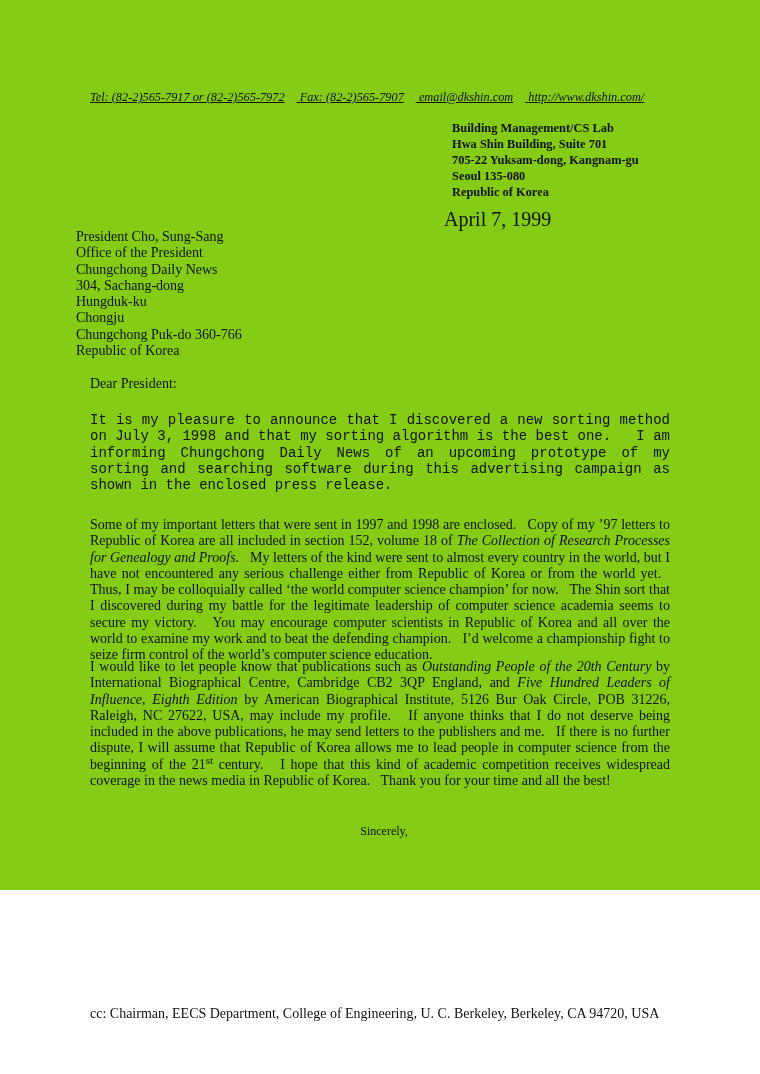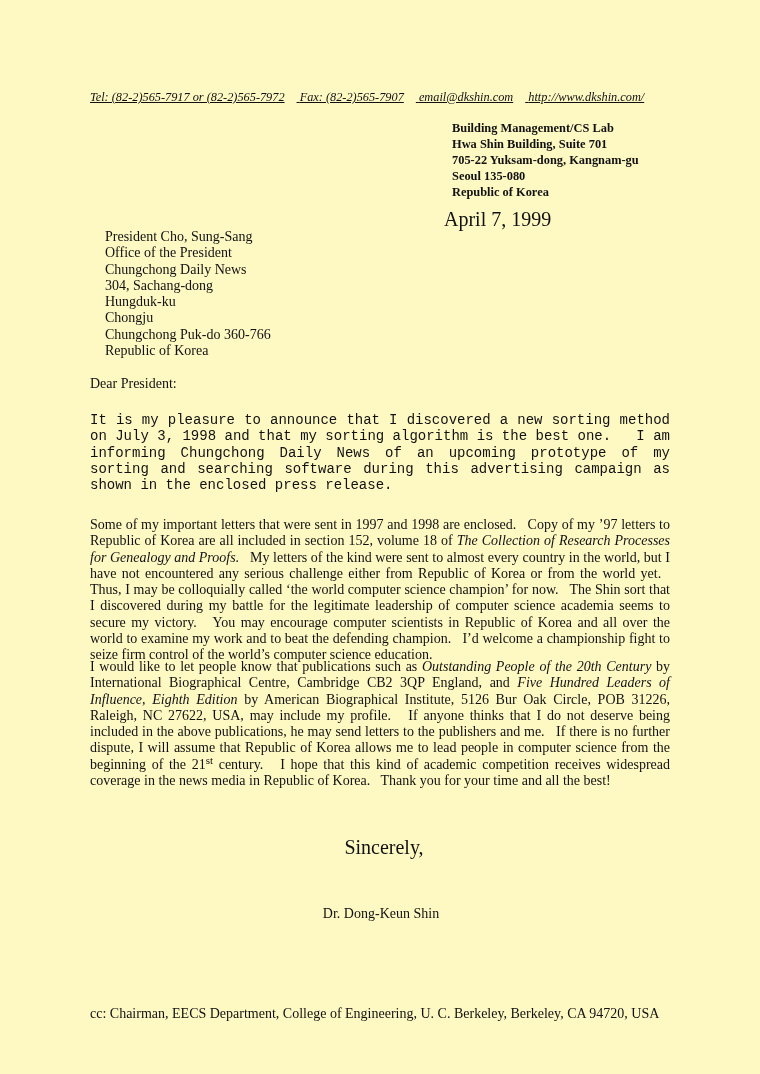--- a/index.html
+++ b/index.html
@@ -12,22 +12,22 @@
     height: 1074px;
     position: relative;
     overflow: hidden;
     font-family: "Liberation Serif", "DejaVu Serif", serif;
     color: #111111;
   }
   .page {
     position: absolute;
     left: 0; top: 0;
     width: 760px;
-    height: 1074px;
-    background: #fef9c3;
+    height: 890px;
+    background: #84cc16;
   }
   .contact-line {
     position: absolute;
     left: 90px;
     top: 90px;
     width: 572px;
     font-size: 12.3px;
     font-style: italic;
     text-decoration: underline;
     white-space: nowrap;
@@ -50,21 +50,21 @@
   .date {
     position: absolute;
     left: 444px;
     top: 211px;
     font-size: 20px;
     line-height: 16px;
   }
 
   .recipient {
     position: absolute;
-    left: 105px;
+    left: 76px;
     top: 229px;
     font-size: 14px;
     line-height: 16.3px;
   }
   .recipient div { white-space: nowrap; }
 
   .salutation {
     position: absolute;
     left: 90px;
     top: 376px;
@@ -86,23 +86,22 @@
   .p3 { top: 659px; }
   .para i { font-style: italic; }
   .para sup { font-size: 11px; line-height: 0; vertical-align: 5px; }
 
   .closing {
     position: absolute;
     left: 0;
     width: 760px;
     top: 823px;
     text-align: center;
-    font-size: 20px;
+    font-size: 12px;
     line-height: 16px;
-    margin-top: 16px;
   }
   .closing span { position: relative; left: 4px; }
   .signature {
     position: absolute;
     left: 0;
     width: 760px;
     top: 906px;
     text-align: center;
     font-size: 14px;
     line-height: 16px;
@@ -156,19 +155,16 @@
   <p class="para p1">It is my pleasure to announce that I discovered a new sorting method on July 3, 1998 and that my sorting algorithm is the best one.&nbsp;&nbsp; I am informing Chungchong Daily News of an upcoming prototype of my sorting and searching software during this advertising campaign as shown in the enclosed press release.</p>
 
   <p class="para p2"><span>Some of my important letters that were sent in 1997 and 1998 are enclosed.&nbsp;&nbsp; Copy of my ’97 letters to Republic of Korea are all included in section 152, volume 18 of </span><i>The Collection of Research Processes for Genealogy and Proofs.</i><span>&nbsp;&nbsp; My letters of the kind were sent to almost every country in the world, but I have not encountered any serious challenge either from Republic of Korea or from the world yet.&nbsp;&nbsp; Thus, I may be colloquially called ‘the world computer science champion’ for now.&nbsp;&nbsp; The Shin sort that I discovered during my battle for the legitimate leadership of computer science academia seems to secure my victory.&nbsp;&nbsp; You may encourage computer scientists in Republic of Korea and all over the world to examine my work and to beat the defending champion.&nbsp;&nbsp; I’d welcome a championship fight to seize firm control of the world’s computer science education.</span></p>
 
   <p class="para p3"><span>I would like to let people know that publications such as </span><i>Outstanding People of the 20th Century</i><span> by International Biographical Centre, Cambridge CB2 3QP England, and </span><i>Five Hundred Leaders of Influence</i><span>, </span><i>Eighth Edition</i><span> by American Biographical Institute, 5126 Bur Oak Circle, POB 31226, Raleigh, NC 27622, USA, may include my profile.&nbsp;&nbsp; If anyone thinks that I do not deserve being included in the above publications, he may send letters to the publishers and me.&nbsp;&nbsp; If there is no further dispute, I will assume that Republic of Korea allows me to lead people in computer science from the beginning of the 21</span><sup>st</sup><span> century.&nbsp;&nbsp; I hope that this kind of academic competition receives widespread coverage in the news media in Republic of Korea.&nbsp;&nbsp; Thank you for your time and all the best!</span></p>
 
   <div class="closing">
     <span>Sincerely,</span>
   </div>
 
-  <div class="signature">
-    <span>Dr. Dong-Keun Shin</span>
-  </div>
 
   <div class="cc">cc: Chairman, EECS Department, College of Engineering, U. C. Berkeley, Berkeley, CA 94720, USA</div>
 
 </div>
 
 </body></html>

